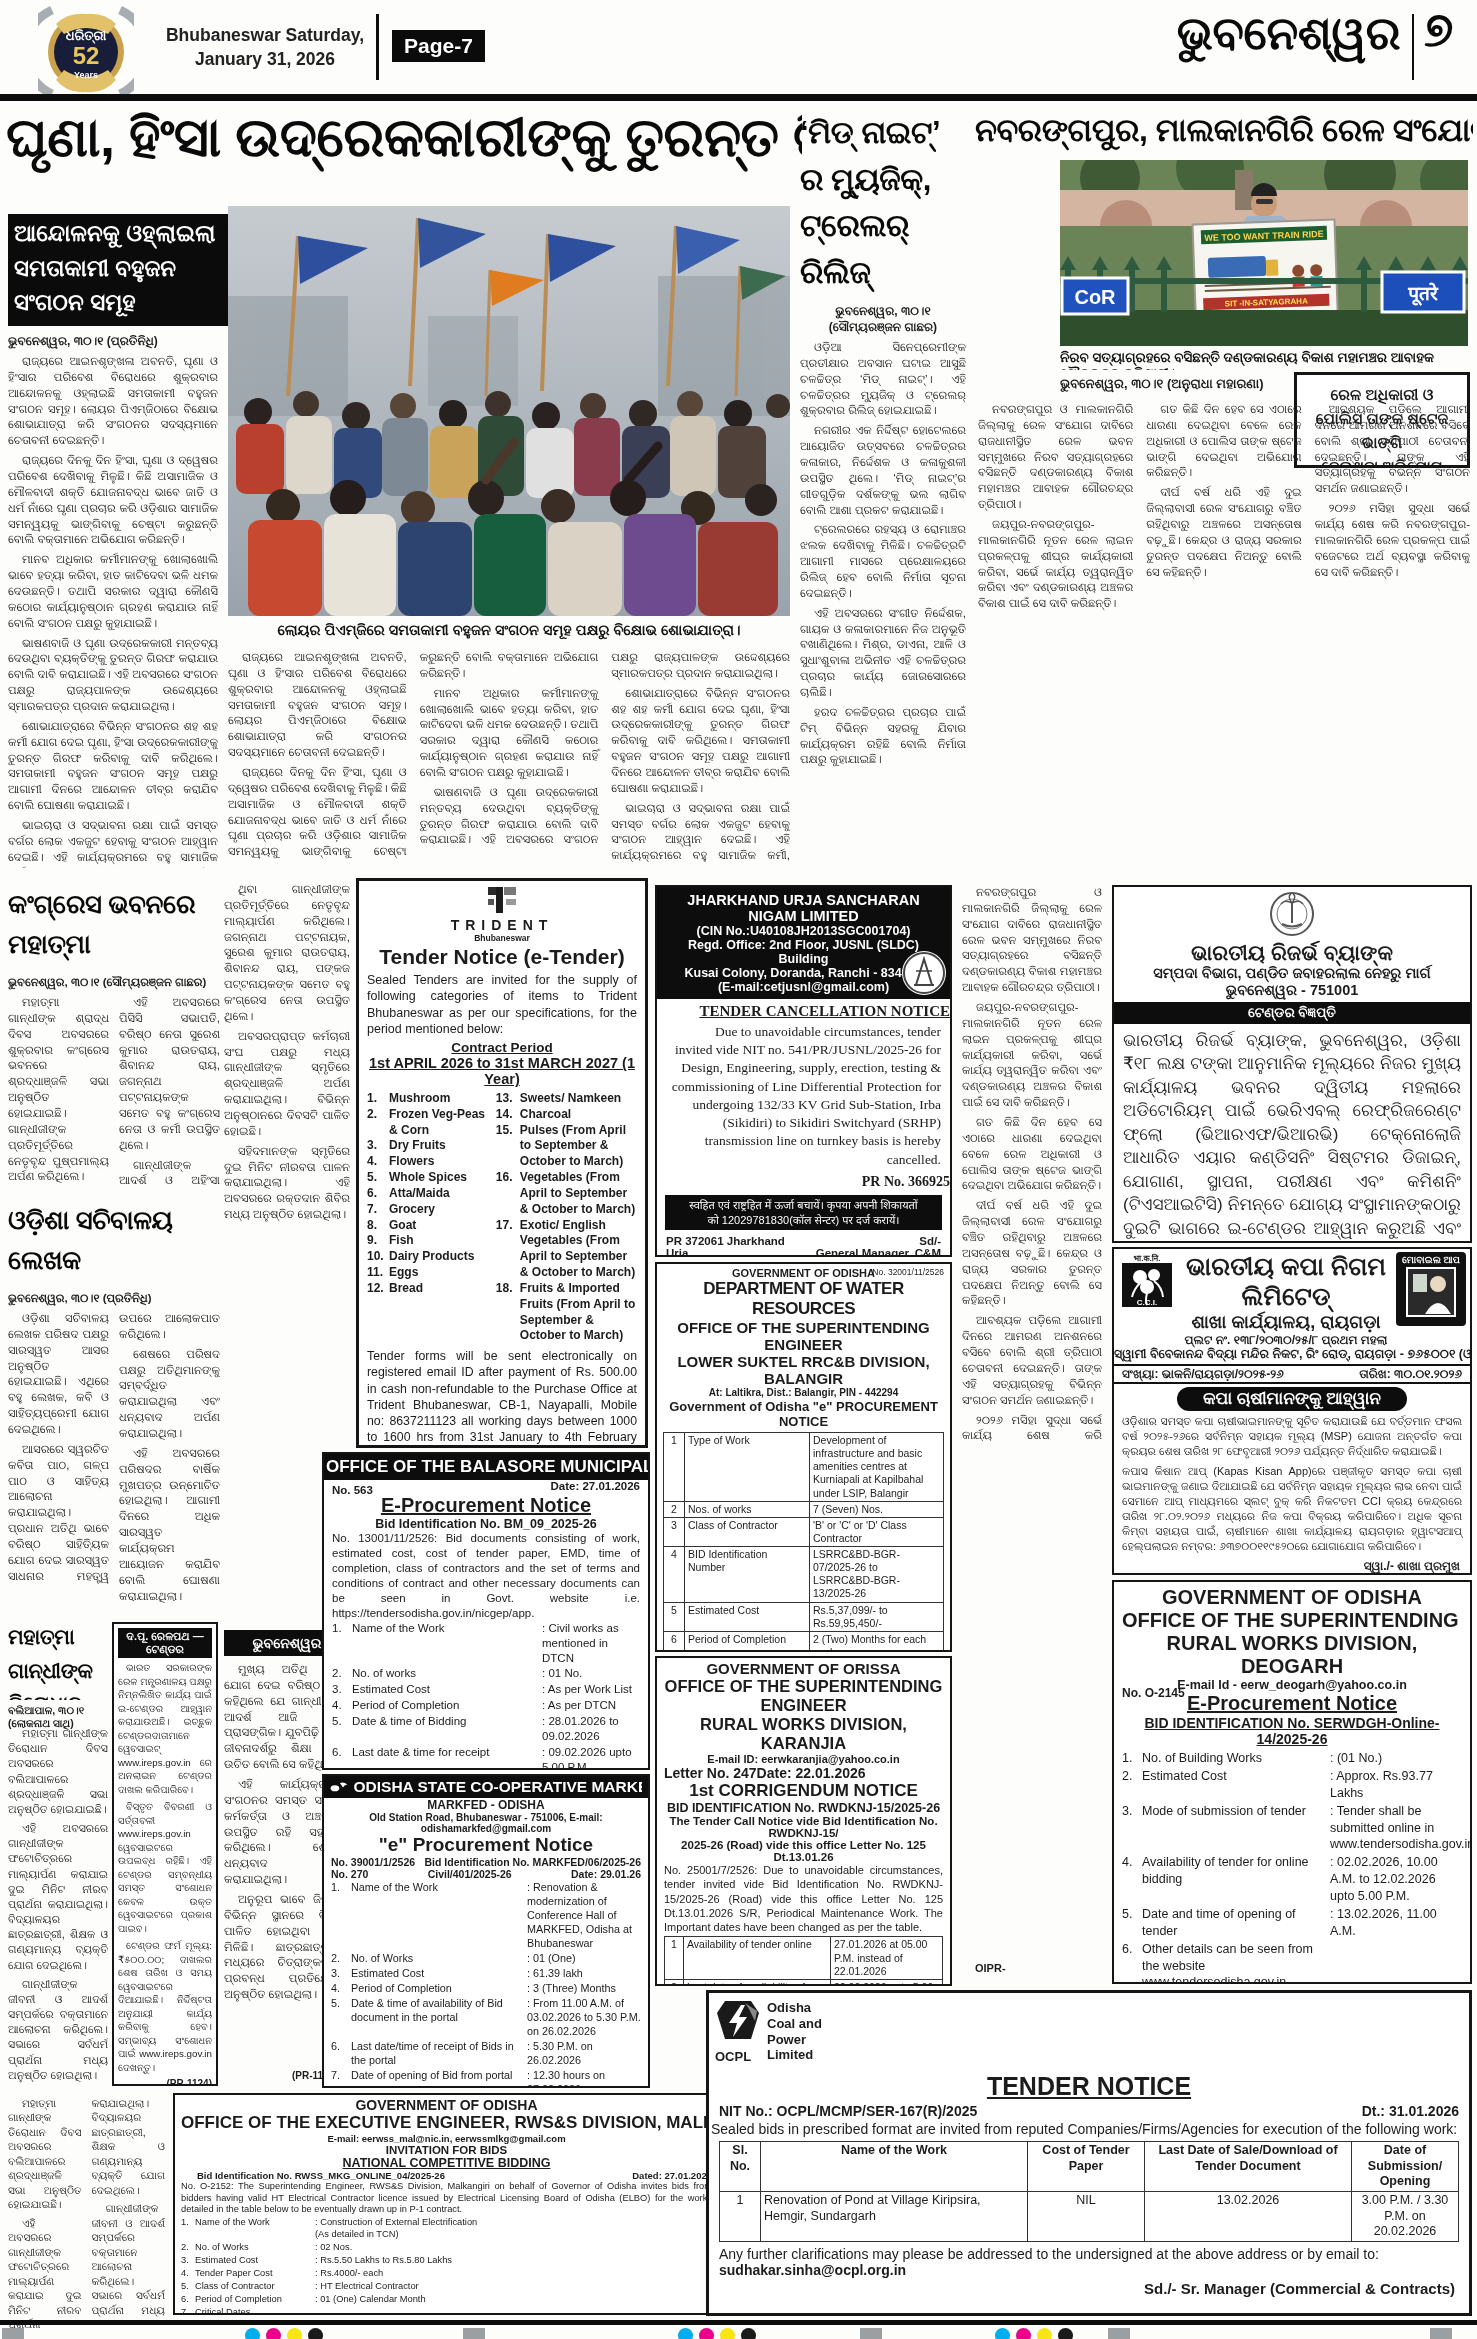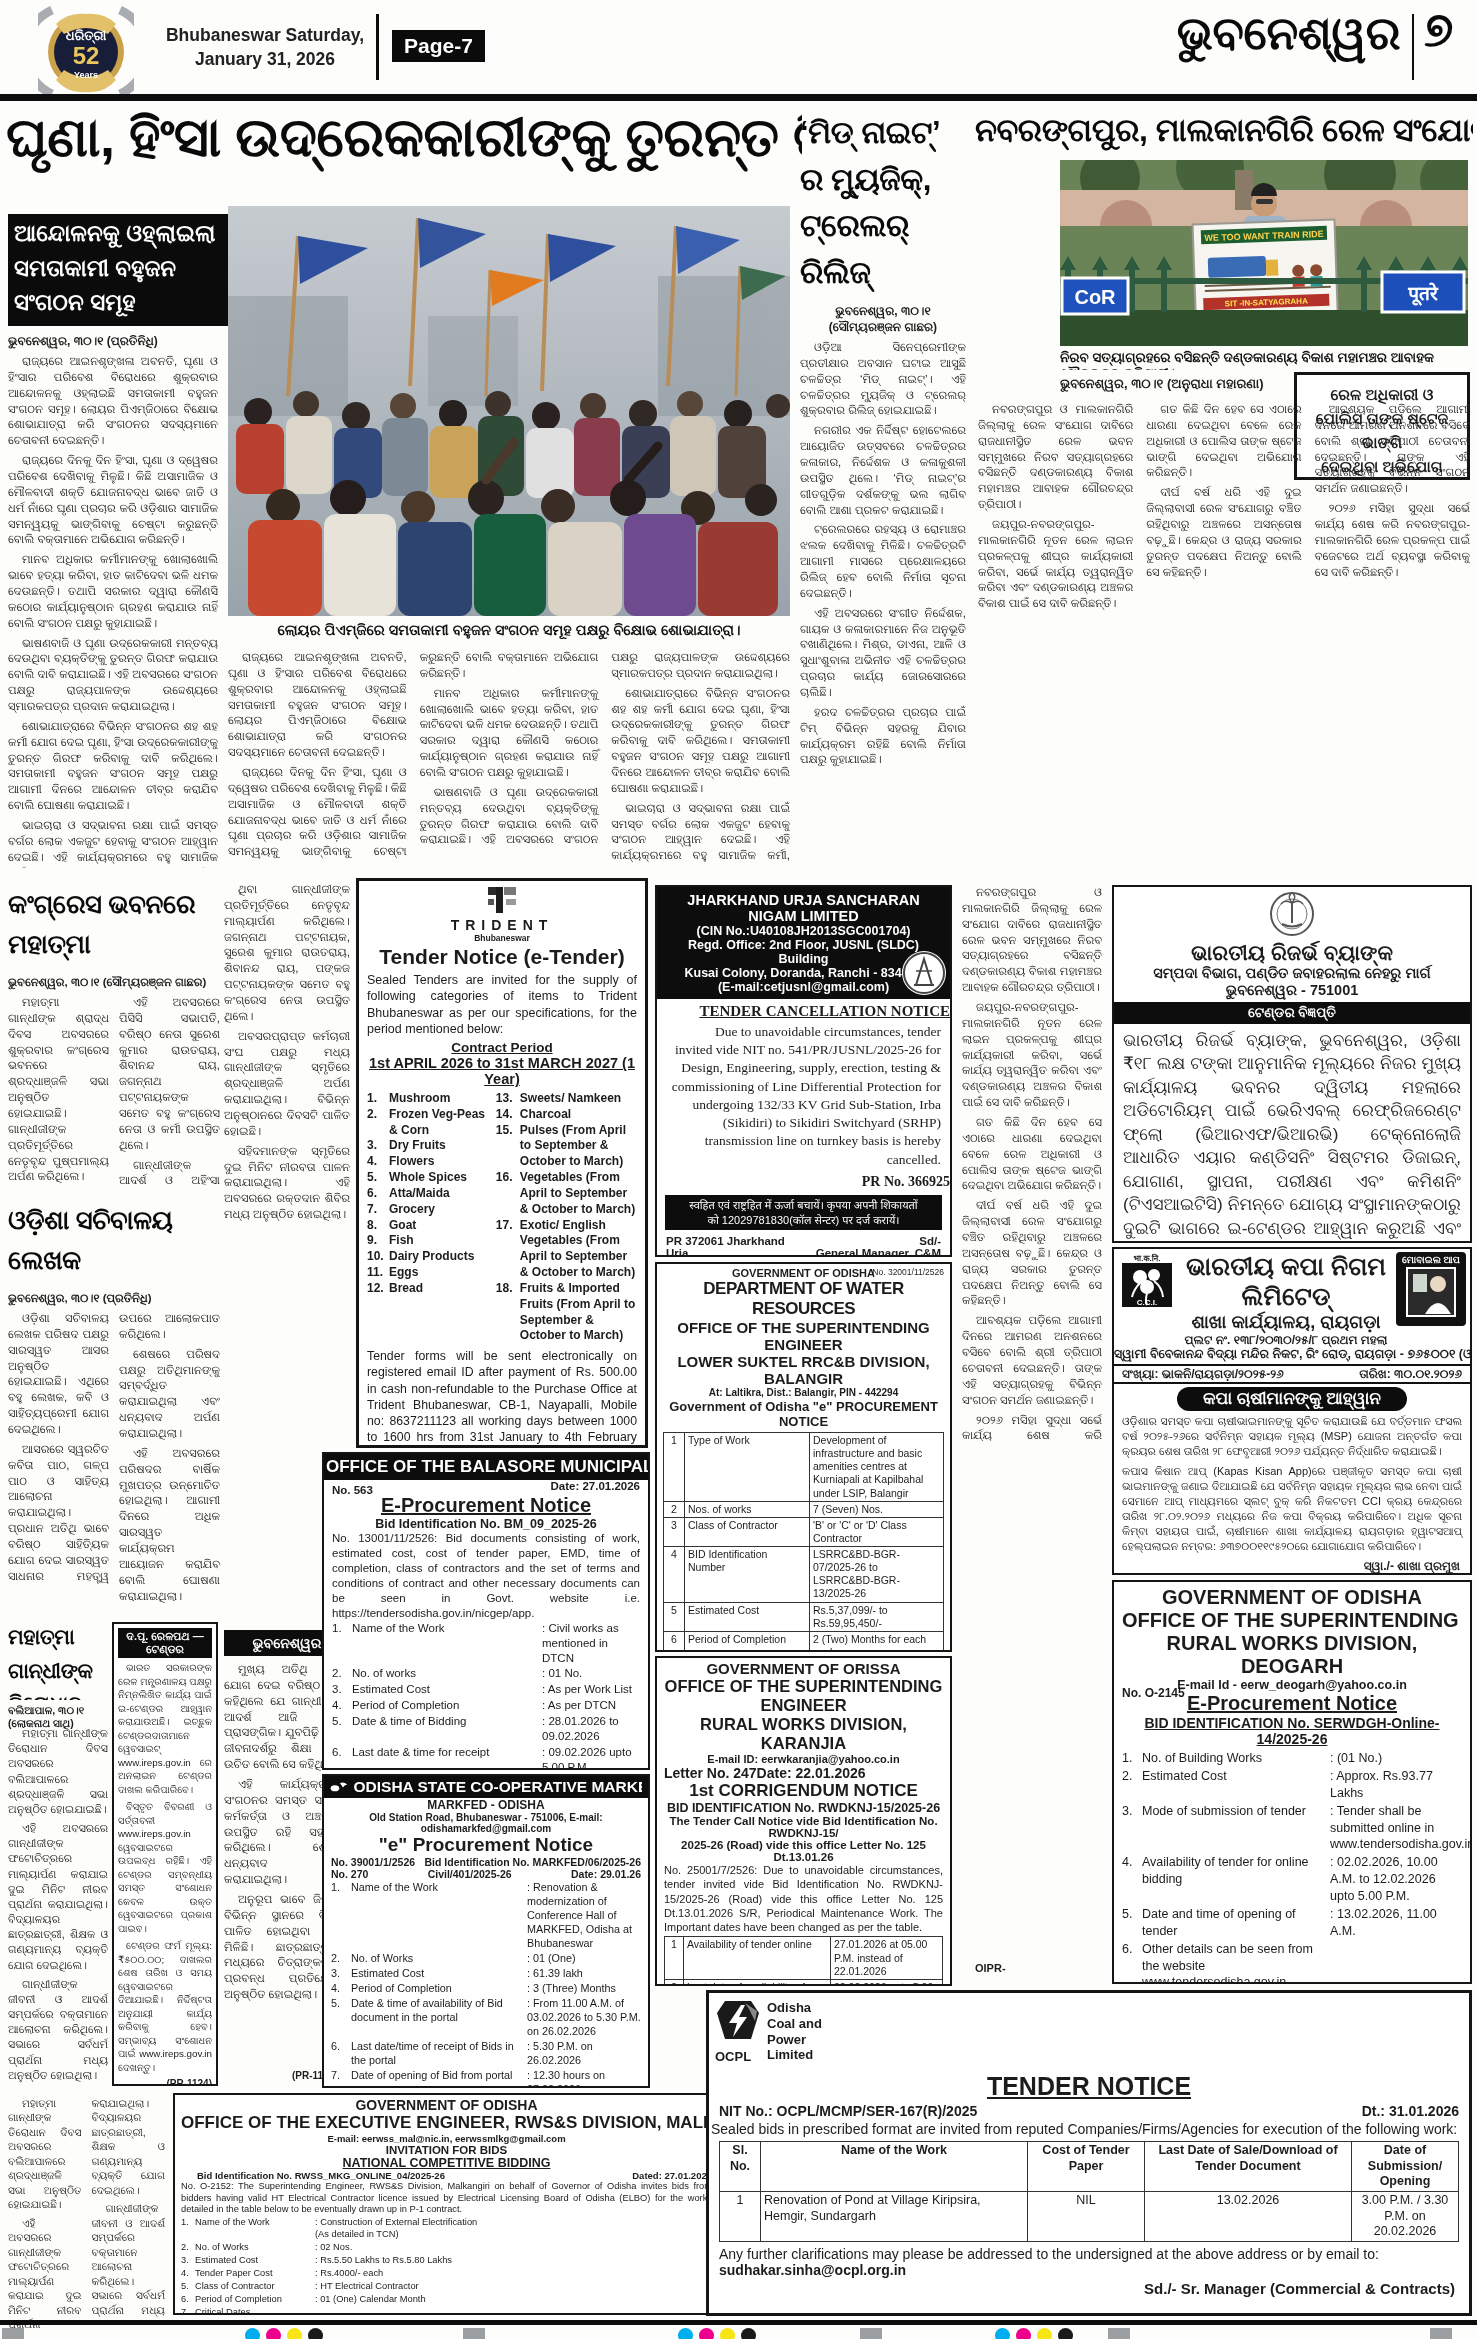--- a/index.html
+++ b/index.html
@@ -243,21 +243,21 @@
         <text x="35" y="144" font-size="20" font-weight="bold" fill="#fff" text-anchor="middle">CoR</text>
       </g>
       <g>
         <rect x="322" y="112" width="82" height="40" fill="#1d4fbb" stroke="#fff" stroke-width="3"></rect>
         <text x="363" y="140" font-size="19" font-weight="bold" fill="#fff" text-anchor="middle">पूतरे</text>
       </g>
     </svg>
   </div>
   <div class="abs caption clip" style="left:1060px;top:350px;width:410px;height:20px;font-size:13.5px;">ନିରବ ସତ୍ୟାଗ୍ରହରେ ବସିଛନ୍ତି ଦଣ୍ଡକାରଣ୍ୟ ବିକାଶ ମହାମଞ୍ଚର ଆବାହକ ଗୌରଚନ୍ଦ୍ର ତ୍ରିପାଠୀ।</div>
   <div class="abs dateline" style="left:1060px;top:376px;width:220px;font-size:13px;">ଭୁବନେଶ୍ୱର, ୩୦।୧ (ଅନୁରାଧା ମହାରଣା)</div>
-  <div class="abs notice3 ctr clip" style="left:1294px;top:372px;width:176px;height:108px;padding:8px 4px;font-size:15.5px;font-weight:bold;line-height:1.55;">
+  <div class="abs notice3 ctr clip" style="left:1294px;top:372px;width:176px;height:96px;padding:8px 4px;font-size:15.5px;font-weight:bold;line-height:1.55;">
     <div>ରେଳ ଅଧିକାରୀ ଓ</div>
     <div>ପୋଲିସ ତାଙ୍କ ଷ୍ଟେଜ ଭାଙ୍ଗି</div>
     <div>ଦେଇଥିବା ଅଭିଯୋଗ</div>
   </div>
   <div class="abs odia-body cols3 clip" style="left:978px;top:402px;width:492px;height:466px;">
       <p>ନବରଙ୍ଗପୁର ଓ ମାଲକାନଗିରି ଜିଲ୍ଲାକୁ ରେଳ ସଂଯୋଗ ଦାବିରେ ରାଜଧାନୀସ୍ଥିତ ରେଳ ଭବନ ସମ୍ମୁଖରେ ନିରବ ସତ୍ୟାଗ୍ରହରେ ବସିଛନ୍ତି ଦଣ୍ଡକାରଣ୍ୟ ବିକାଶ ମହାମଞ୍ଚର ଆବାହକ ଗୌରଚନ୍ଦ୍ର ତ୍ରିପାଠୀ।</p>
       <p>ଜୟପୁର-ନବରଙ୍ଗପୁର-ମାଲକାନଗିରି ନୂତନ ରେଳ ଲାଇନ ପ୍ରକଳ୍ପକୁ ଶୀଘ୍ର କାର୍ଯ୍ୟକାରୀ କରିବା, ସର୍ଭେ କାର୍ଯ୍ୟ ତ୍ୱରାନ୍ୱିତ କରିବା ଏବଂ ଦଣ୍ଡକାରଣ୍ୟ ଅଞ୍ଚଳର ବିକାଶ ପାଇଁ ସେ ଦାବି କରିଛନ୍ତି।</p>
       <p>ଗତ କିଛି ଦିନ ହେବ ସେ ଏଠାରେ ଧାରଣା ଦେଇଥିବା ବେଳେ ରେଳ ଅଧିକାରୀ ଓ ପୋଲିସ ତାଙ୍କ ଷ୍ଟେଜ ଭାଙ୍ଗି ଦେଇଥିବା ଅଭିଯୋଗ କରିଛନ୍ତି।</p>
       <p>ଦୀର୍ଘ ବର୍ଷ ଧରି ଏହି ଦୁଇ ଜିଲ୍ଲାବାସୀ ରେଳ ସଂଯୋଗରୁ ବଞ୍ଚିତ ରହିଥିବାରୁ ଅଞ୍ଚଳରେ ଅସନ୍ତୋଷ ବଢ଼ୁଛି। କେନ୍ଦ୍ର ଓ ରାଜ୍ୟ ସରକାର ତୁରନ୍ତ ପଦକ୍ଷେପ ନିଅନ୍ତୁ ବୋଲି ସେ କହିଛନ୍ତି।</p>
       <p>ଆବଶ୍ୟକ ପଡ଼ିଲେ ଆଗାମୀ ଦିନରେ ଆମରଣ ଅନଶନରେ ବସିବେ ବୋଲି ଶ୍ରୀ ତ୍ରିପାଠୀ ଚେତାବନୀ ଦେଇଛନ୍ତି। ତାଙ୍କ ଏହି ସତ୍ୟାଗ୍ରହକୁ ବିଭିନ୍ନ ସଂଗଠନ ସମର୍ଥନ ଜଣାଇଛନ୍ତି।</p>

